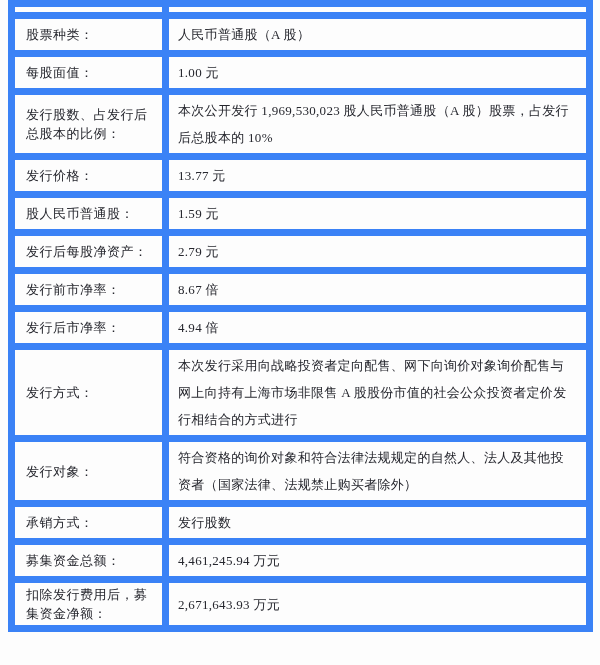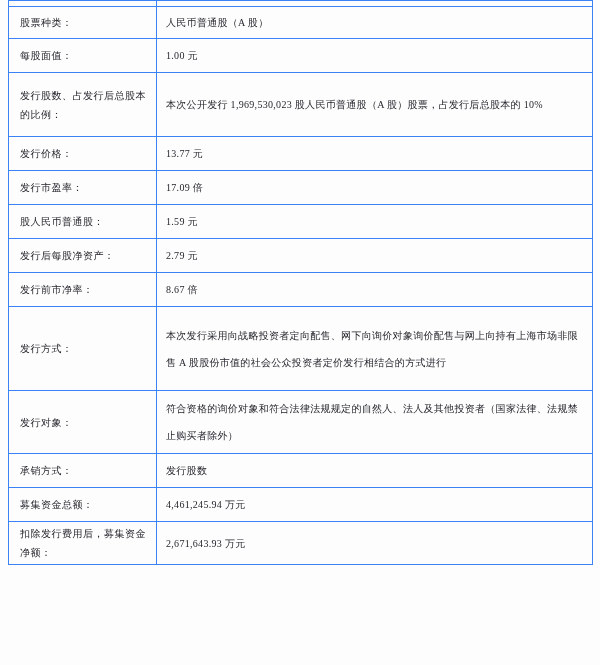--- a/index.html
+++ b/index.html
@@ -19,22 +19,22 @@
   }
   table.issue-table {
     position: absolute;
     top: 0;
     left: 8px;
     width: 585px;
     border-collapse: collapse;
     table-layout: fixed;
   }
   table.issue-table td {
-    border: 1px solid #3b82f6;
-    font-size: 10px;
+    border: 7px solid #3b82f6;
+    font-size: 13px;
     vertical-align: middle;
     overflow: hidden;
   }
   td.label {
     width: 147px;
     padding: 2px 8px 2px 11px;
     line-height: 19px;
     letter-spacing: 0.5px;
   }
   td.value {
@@ -69,34 +69,34 @@
         </tr>
         <tr style="height: 64px;">
           <td class="label">发行股数、占发行后总股本的比例：</td>
           <td class="value">本次公开发行 1,969,530,023 股人民币普通股（A 股）股票，占发行后总股本的 10%</td>
         </tr>
         <tr style="height: 34px;">
           <td class="label">发行价格：</td>
           <td class="value">13.77 元</td>
         </tr>
         <tr style="height: 34px;">
-          <td class="label">发行市盈率：</td>
-          <td class="value">17.09 倍</td>
-        </tr>
-        <tr style="height: 34px;">
           <td class="label">股人民币普通股：</td>
           <td class="value">1.59 元</td>
         </tr>
         <tr style="height: 34px;">
           <td class="label">发行后每股净资产：</td>
           <td class="value">2.79 元</td>
         </tr>
         <tr style="height: 34px;">
           <td class="label">发行前市净率：</td>
           <td class="value">8.67 倍</td>
+        </tr>
+        <tr style="height: 34px;">
+          <td class="label">发行后市净率：</td>
+          <td class="value">4.94 倍</td>
         </tr>
         <tr style="height: 84px;">
           <td class="label">发行方式：</td>
           <td class="value">本次发行采用向战略投资者定向配售、网下向询价对象询价配售与网上向持有上海市场非限售 A 股股份市值的社会公众投资者定价发行相结合的方式进行</td>
         </tr>
         <tr style="height: 63px;">
           <td class="label">发行对象：</td>
           <td class="value">符合资格的询价对象和符合法律法规规定的自然人、法人及其他投资者（国家法律、法规禁止购买者除外）</td>
         </tr>
         <tr style="height: 34px;">

